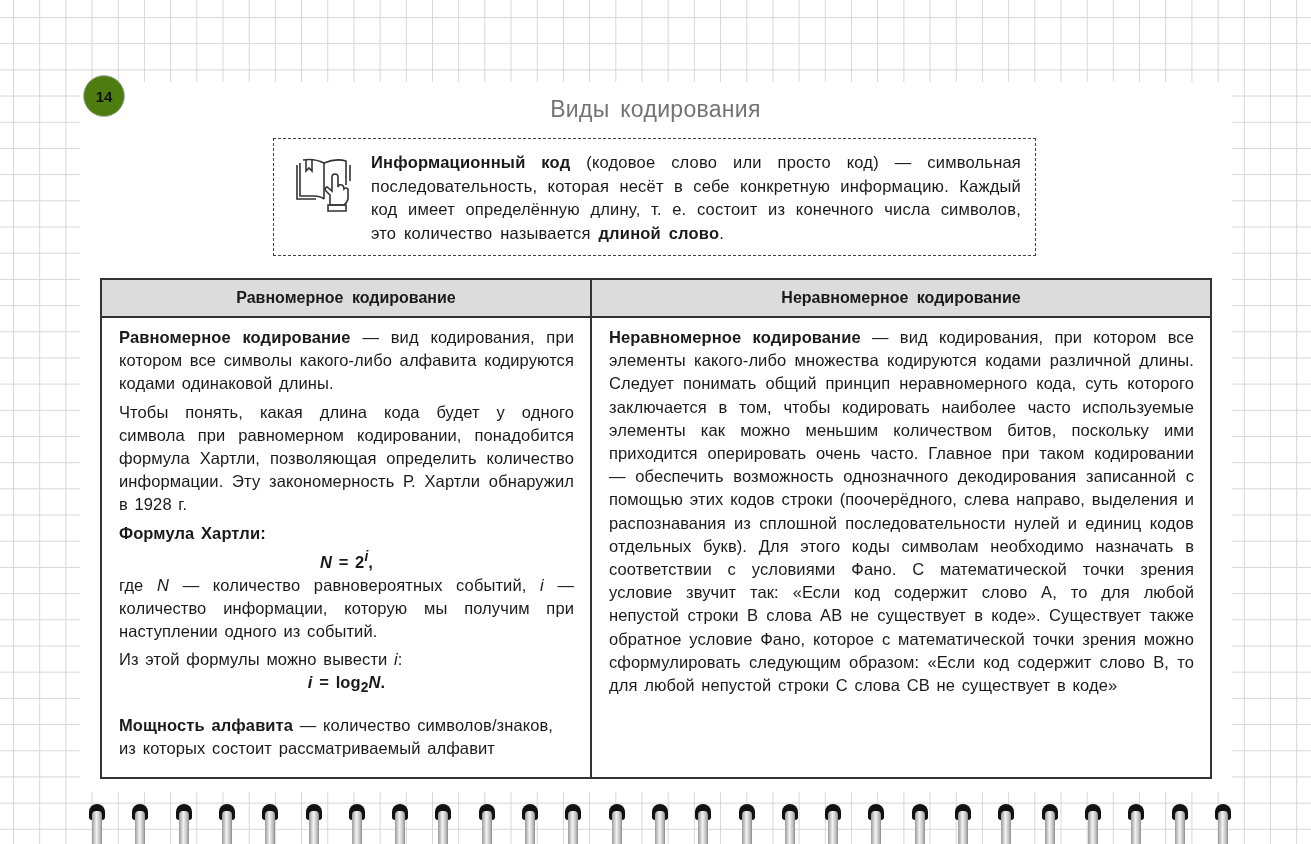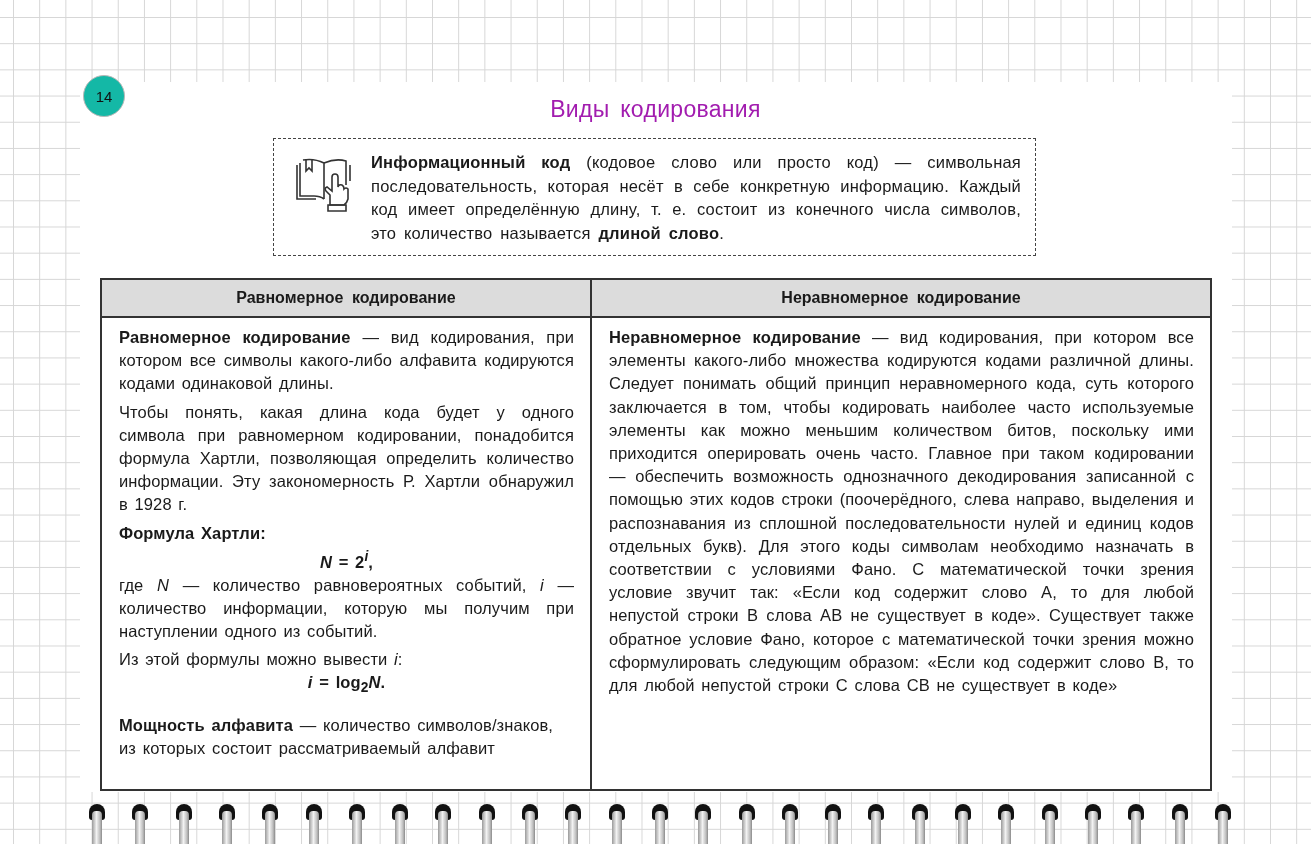--- a/index.html
+++ b/index.html
@@ -13,27 +13,27 @@
     background-position: 13px 17px;
     font-family: "Liberation Sans", sans-serif;
     color: #1a1a1a;
   }
   .page {
     position: absolute; left: 80px; top: 82px; width: 1152px; height: 710px;
     background: #ffffff;
   }
   .page-num {
     position: absolute; left: 83px; top: 75px; width: 40px; height: 40px;
-    border: 1px solid #b8b8b8; border-radius: 50%; background: #14b8a6;
+    border: 1px solid #b8b8b8; border-radius: 50%; background: #4d7c0f;
     display: flex; align-items: center; justify-content: center;
-    font-weight: normal; font-size: 15px; color: #111;
+    font-weight: bold; font-size: 15px; color: #111;
   }
   .title {
     position: absolute; left: 0; width: 1311px; top: 96px; text-align: center;
-    font-size: 23px; color: #a21caf; letter-spacing: 0.3px; word-spacing: 4px;
+    font-size: 23px; color: #737373; letter-spacing: 0.3px; word-spacing: 4px;
   }
   .infobox {
     position: absolute; left: 273px; top: 138px; width: 763px; height: 118px;
     border: 1.5px dashed #444; box-sizing: border-box;
   }
   .infobox .icon {
     position: absolute; left: 20px; top: 16px; width: 62px; height: 58px;
   }
   .infobox .text {
     position: absolute; left: 97px; top: 12px; width: 650px;
@@ -45,21 +45,21 @@
     position: absolute; left: 100px; top: 278px; width: 1110px;
     border-collapse: collapse; table-layout: fixed;
   }
   table.main th {
     background: #dcdcdc; border: 2px solid #333; height: 36px;
     font-size: 16px; font-weight: bold; text-align: center; word-spacing: 4px;
     padding: 0;
   }
   table.main td {
     border: 2px solid #333; vertical-align: top; height: 447px;
-    padding: 8px 16px 16px 17px;
+    padding: 8px 16px 4px 17px;
     font-size: 16.5px; line-height: 23.2px; text-align: justify;
     word-spacing: 2px; letter-spacing: 0.1px;
   }
   table.main col.c1 { width: 490px; }
   table.main col.c2 { width: 620px; }
   td p { margin: 0 0 5px 0; }
   td p.tight { margin: 0; }
   .formula { text-align: center; font-style: normal; margin: 0; font-weight: bold; }
   .formula i, td i { font-style: italic; }
   .rings {

